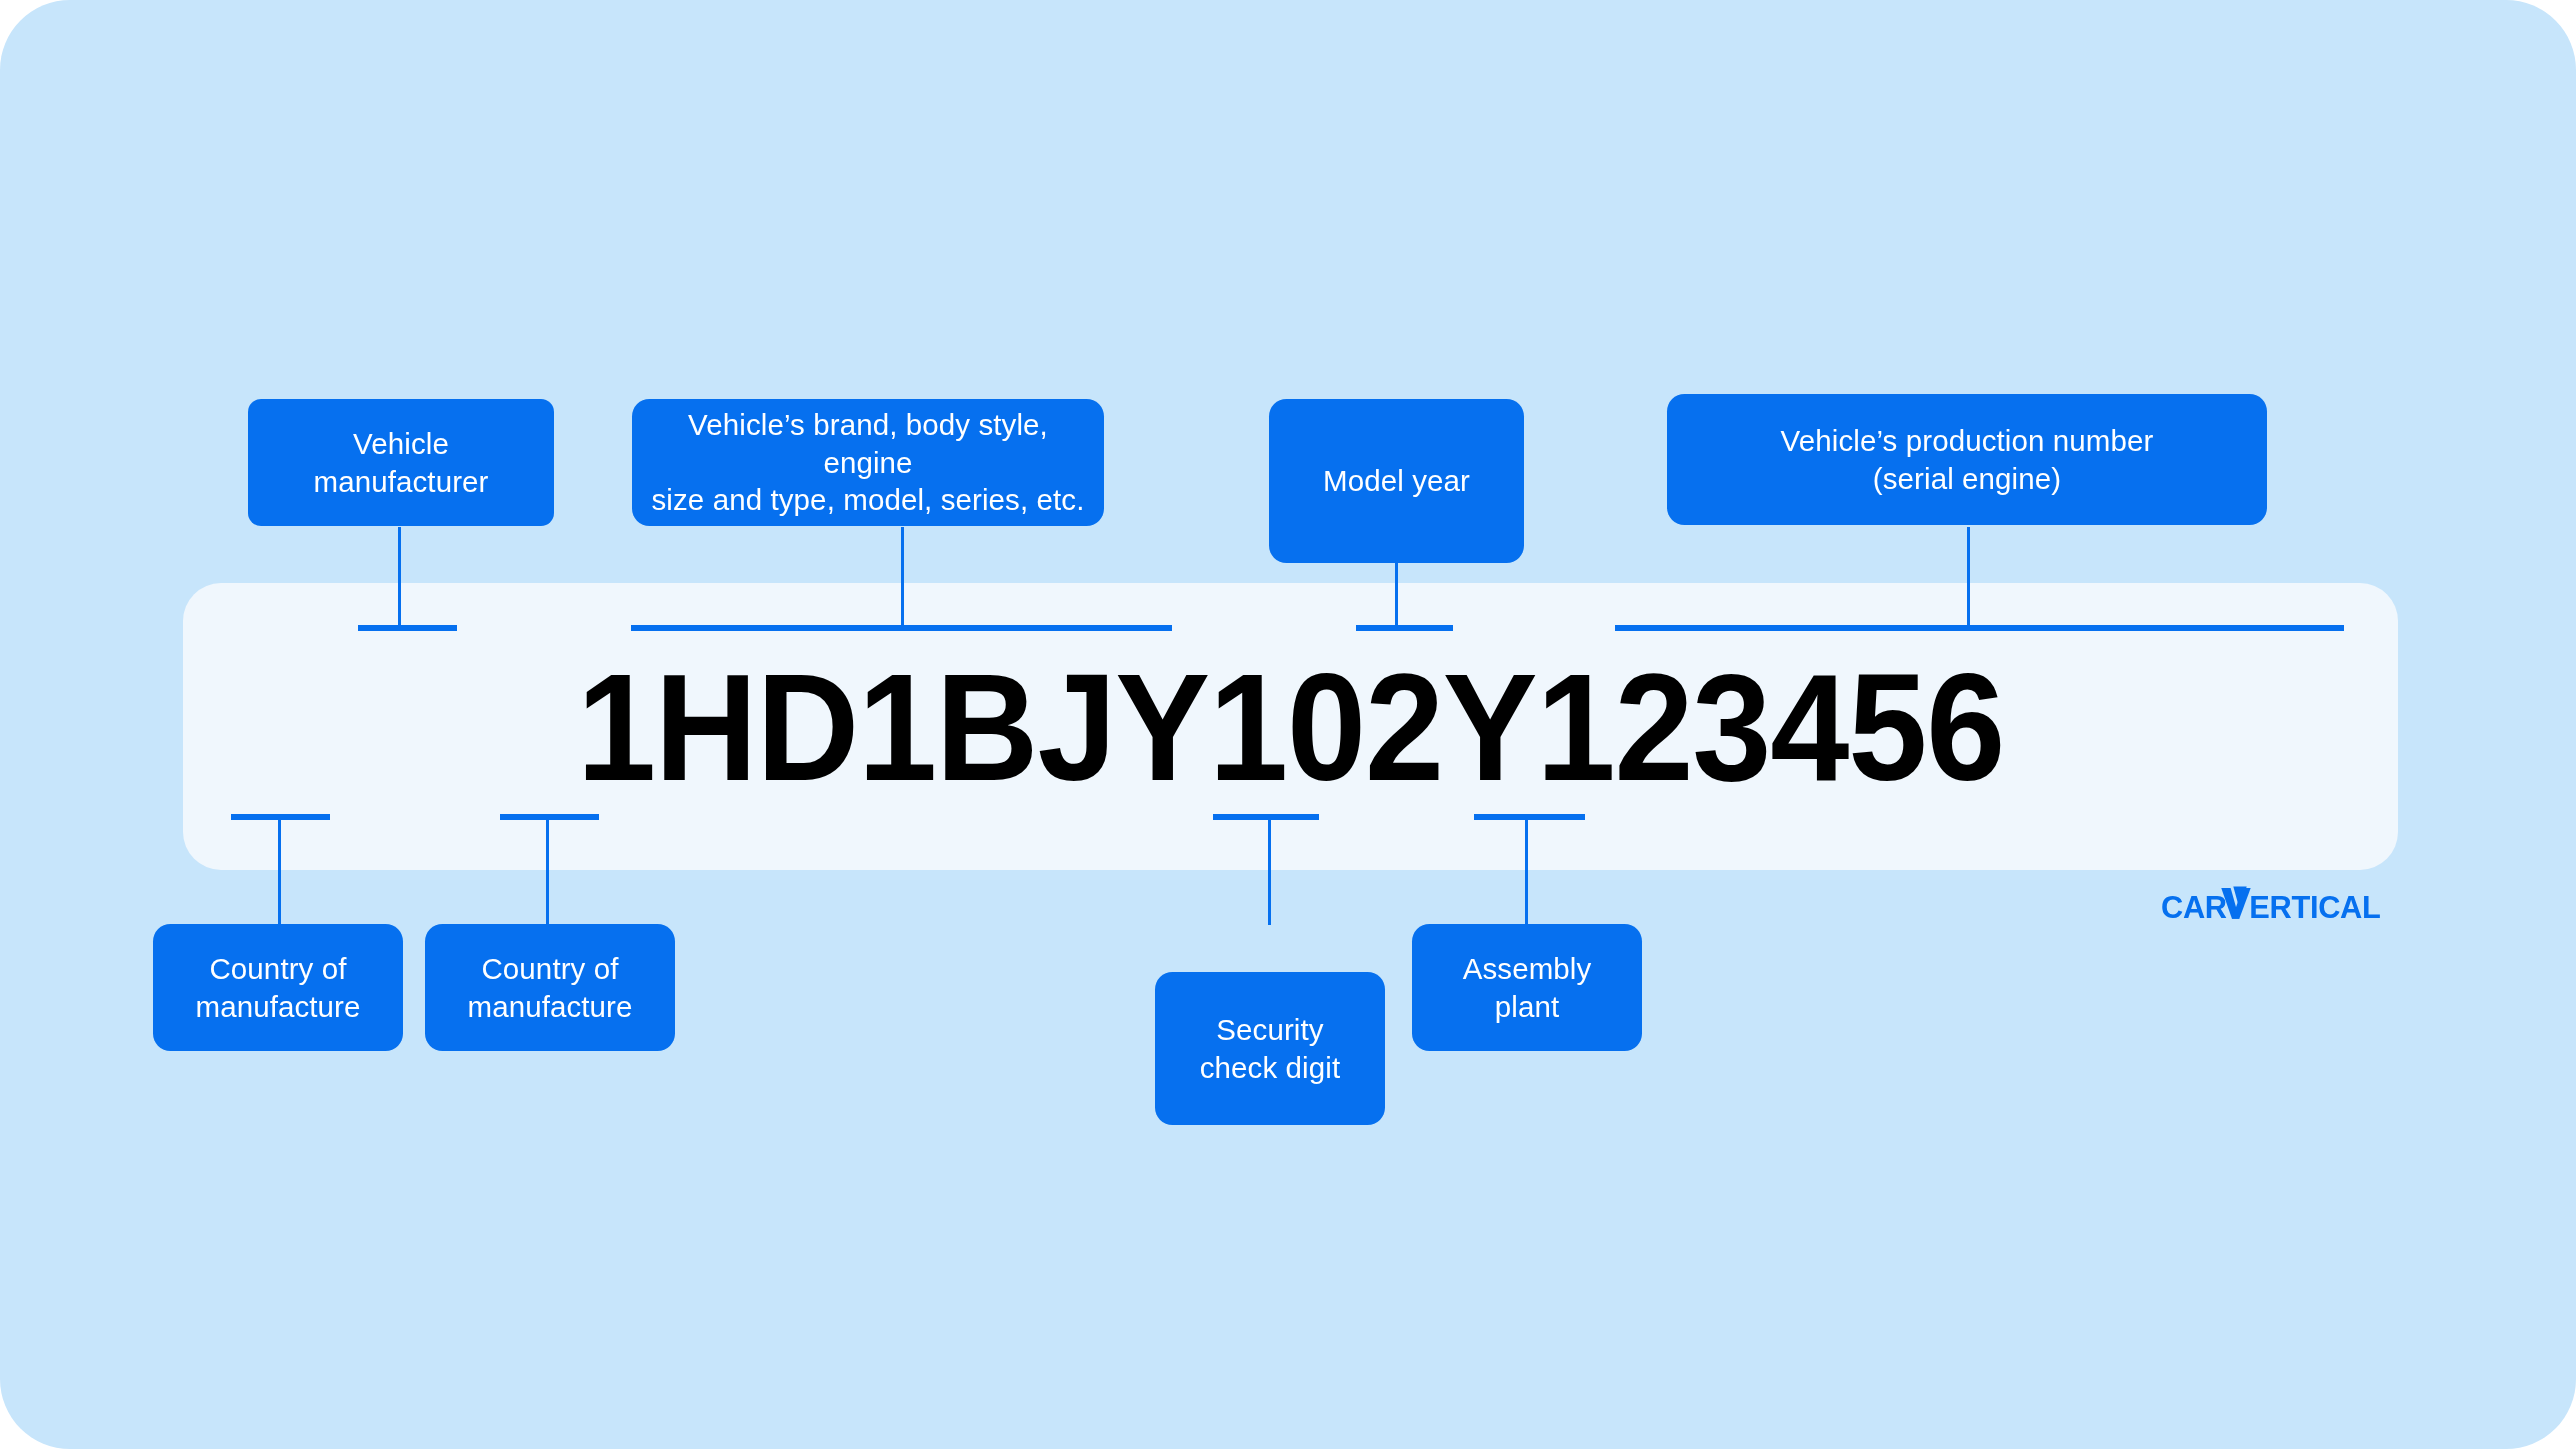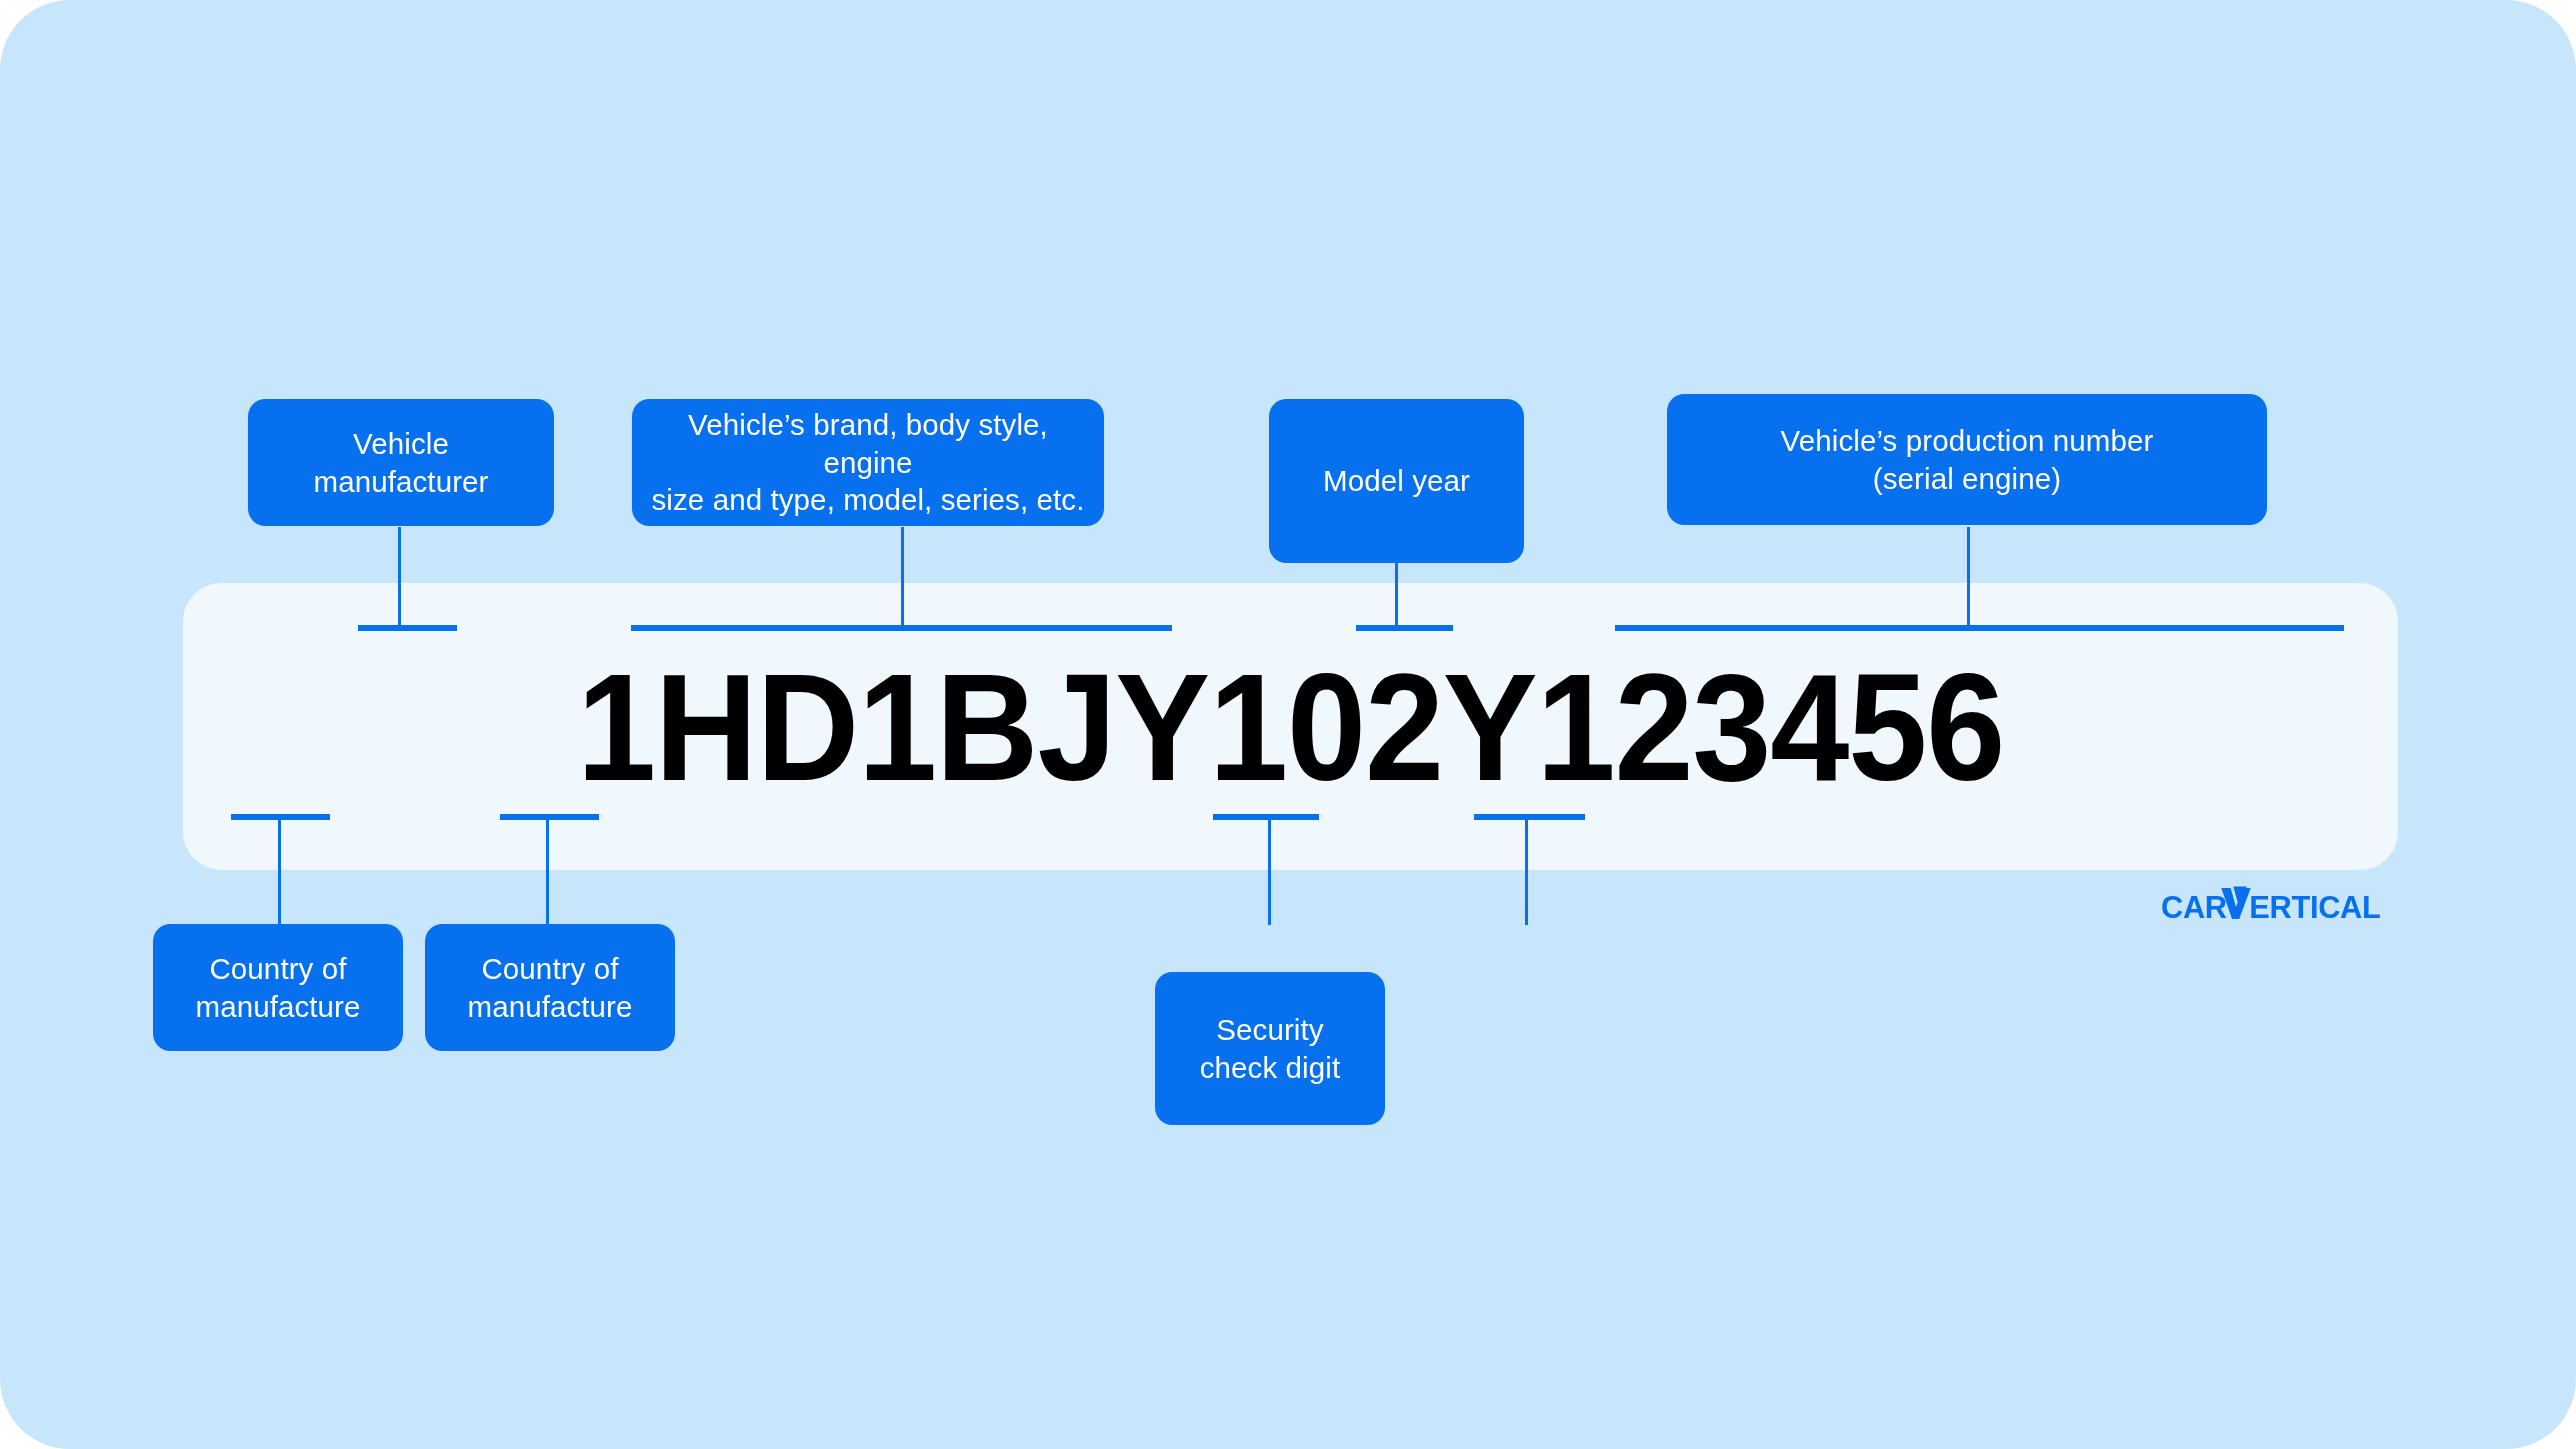--- a/index.html
+++ b/index.html
@@ -100,21 +100,21 @@
 </style>
 </head>
 <body>
 
 <div id="panel">
 
   <div id="vin-card"></div>
 
   <div id="vin-string">1HD1BJY102Y123456</div>
 
-  <div class="label-box" style="left:248px; top:399px; width:306px; height:127px;">
+  <div class="label-box" style="left:248px; top:399px; width:306px; height:127px;border-radius:13px;">
     <span>
       <span>Vehicle</span><br>
       <span>manufacturer</span>
     </span>
   </div>
 
   <div class="label-box" style="left:632px; top:399px; width:472px; height:127px;">
     <span>
       <span>Vehicle’s brand, body style, engine</span><br>
       <span>size and type, model, series, etc.</span>
@@ -172,20 +172,26 @@
     </span>
   </div>
 
   <div class="label-box" style="left:1155px; top:924px; width:230px; height:153px;margin-top:48px;">
     <span>
       <span>Security</span><br>
       <span>check digit</span>
     </span>
   </div>
 
+  <div class="label-box" style="left:1412px; top:924px; width:230px; height:127px;">
+    <span>
+      <span>Assembly</span><br>
+      <span>plant</span>
+    </span>
+  </div>
 
   <div id="logo">
     <svg width="241" height="42" viewBox="0 0 360 62" aria-hidden="true">
       <text x="0" y="49" font-family="&quot;Liberation Sans&quot;, sans-serif" font-size="46" font-weight="bold" letter-spacing="-0.5" fill="#0670ef">CAR</text>
 
       <path d="M92 2 L108 2 L118 38 L128 2 L110 2 Z" fill="#0670ef"></path>
       <path d="M90 4 L104 4 L117 50 L106 50 Z" fill="#0670ef"></path>
       <path d="M117 50 L106 50 L122 4 L134 4 Z" fill="#0670ef"></path>
       <text x="132" y="49" font-family="&quot;Liberation Sans&quot;, sans-serif" font-size="46" font-weight="bold" letter-spacing="-0.5" fill="#0670ef">ERTICAL</text>
     </svg>

